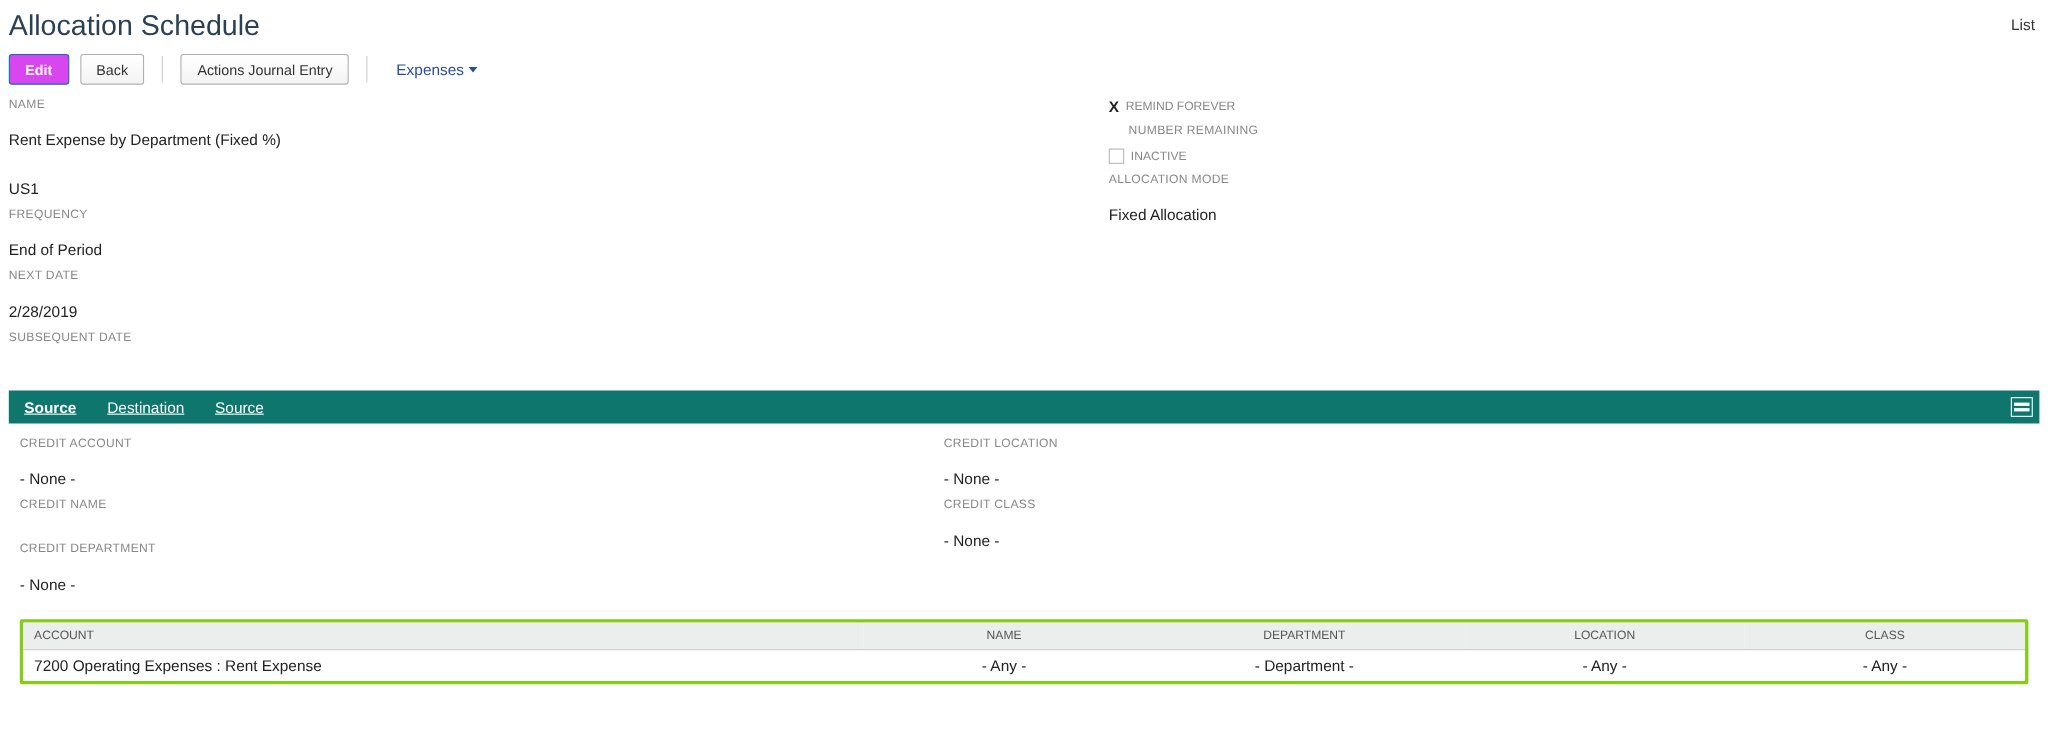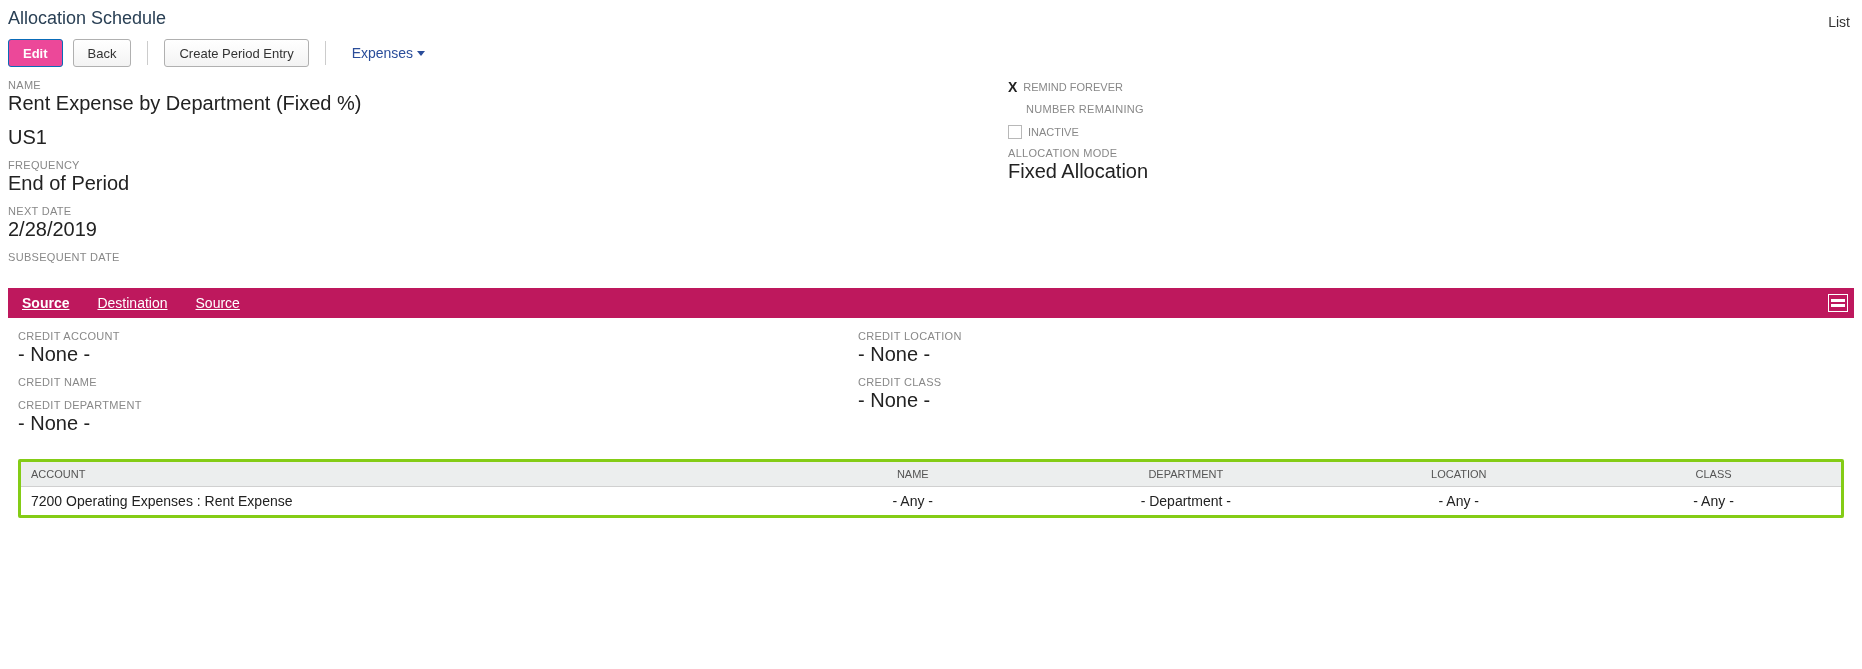--- a/index.html
+++ b/index.html
@@ -7,56 +7,56 @@
     margin: 0; padding: 0;
     font-family: "Helvetica Neue", Arial, sans-serif;
     font-size: 13px;
     color: #333;
     background: #fff;
     width: 1862px;
   }
   .page { padding: 8px 8px 20px 8px; }
   .header-row { display: flex; justify-content: space-between; align-items: flex-start; }
   .page-title {
-    font-size: 18px; font-weight: 400; color: #2a4055; margin: 0 0 10px 0;
+    font-size: 26px; font-weight: 400; color: #2a4055; margin: 0 0 10px 0;
   }
   .list-link { color: #333; font-size: 14px; cursor: pointer; padding-top:6px; padding-right:4px;}
   .action-bar { display: flex; align-items: center; gap: 10px; margin-bottom: 12px; padding-left:0px;}
   .btn {
     display: inline-flex; align-items: center; justify-content: center;
     height: 28px; padding: 0 14px;
     border: 1px solid #b0b0b0; border-radius: 3px;
     background: linear-gradient(#ffffff,#f3f3f3);
     font-size: 13px; color: #333; cursor: pointer;
   }
   .btn.primary {
-    background: #ec4899; color: #fff; border-color: #0a6cb8;
+    background: #d946ef; color: #fff; border-color: #0a6cb8;
     font-weight: 600;
   }
   .sep { width: 1px; height: 24px; background: #ccc; margin: 0 6px; }
   .actions-menu { color: #2a4d9a; font-size: 14px; cursor: pointer; margin-left: 10px; display:flex; align-items:center; gap:4px;}
   .caret {
     width: 0; height: 0; border-left: 4px solid transparent;
     border-right: 4px solid transparent; border-top: 5px solid #2a4d9a;
   }
 
   .body-cols { display: flex; gap: 40px; }
   .col { display: flex; flex-direction: column; }
   .col.left { width: 960px; }
   .col.right { flex: 1; }
   .field { margin-bottom: 10px; }
   .field-label { font-size: 11px; color: #888; letter-spacing: .3px; text-transform: uppercase; }
-  .field-value { font-size: 20px; color: #222; margin-top: 1px; }
+  .field-value { font-size: 14px; color: #222; margin-top: 18px; }
   .remind-row { display:flex; align-items:center; gap:6px; font-size:11px; color:#888; text-transform:uppercase; margin-bottom:8px;}
   .remind-x { font-size:14px; font-weight:bold; color:#222; text-transform:none;}
   .checkbox-row { display:flex; align-items:center; gap:6px; font-size:11px; color:#888; text-transform:uppercase; margin-bottom:8px;}
   .chk { width:14px; height:14px; border:1px solid #b8b8b8; background:#fff;}
   
   .tab-bar {
-    background: #be185d; display:flex; align-items:center; height:30px;
+    background: #0f766e; display:flex; align-items:center; height:30px;
     margin-top: 14px; position:relative;
   }
   .tab {
     color:#fff; font-size:14px; padding:0 14px; line-height:30px;
     cursor:pointer; text-decoration: underline;
   }
   .tab.active { font-weight:700; text-decoration: underline; }
   .tab-right-icon {
     position:absolute; right:6px; top:50%; transform:translateY(-50%);
     width:20px; height:18px; border:1px solid #fff; display:flex; flex-direction:column;
@@ -88,21 +88,21 @@
 <div class="page">
   <div class="header-row">
     <h1 class="page-title">Allocation Schedule</h1>
     <span class="list-link">List</span>
   </div>
 
   <div class="action-bar">
     <button class="btn primary">Edit</button>
     <button class="btn">Back</button>
     <div class="sep"></div>
-    <button class="btn">Create Period Entry</button>
+    <button class="btn">Actions Journal Entry</button>
     <div class="sep"></div>
     <div class="actions-menu">
       <span>Expenses</span>
       <span class="caret"></span>
     </div>
   </div>
 
   <div class="body-cols">
     <div class="col left">
       <div class="field">

